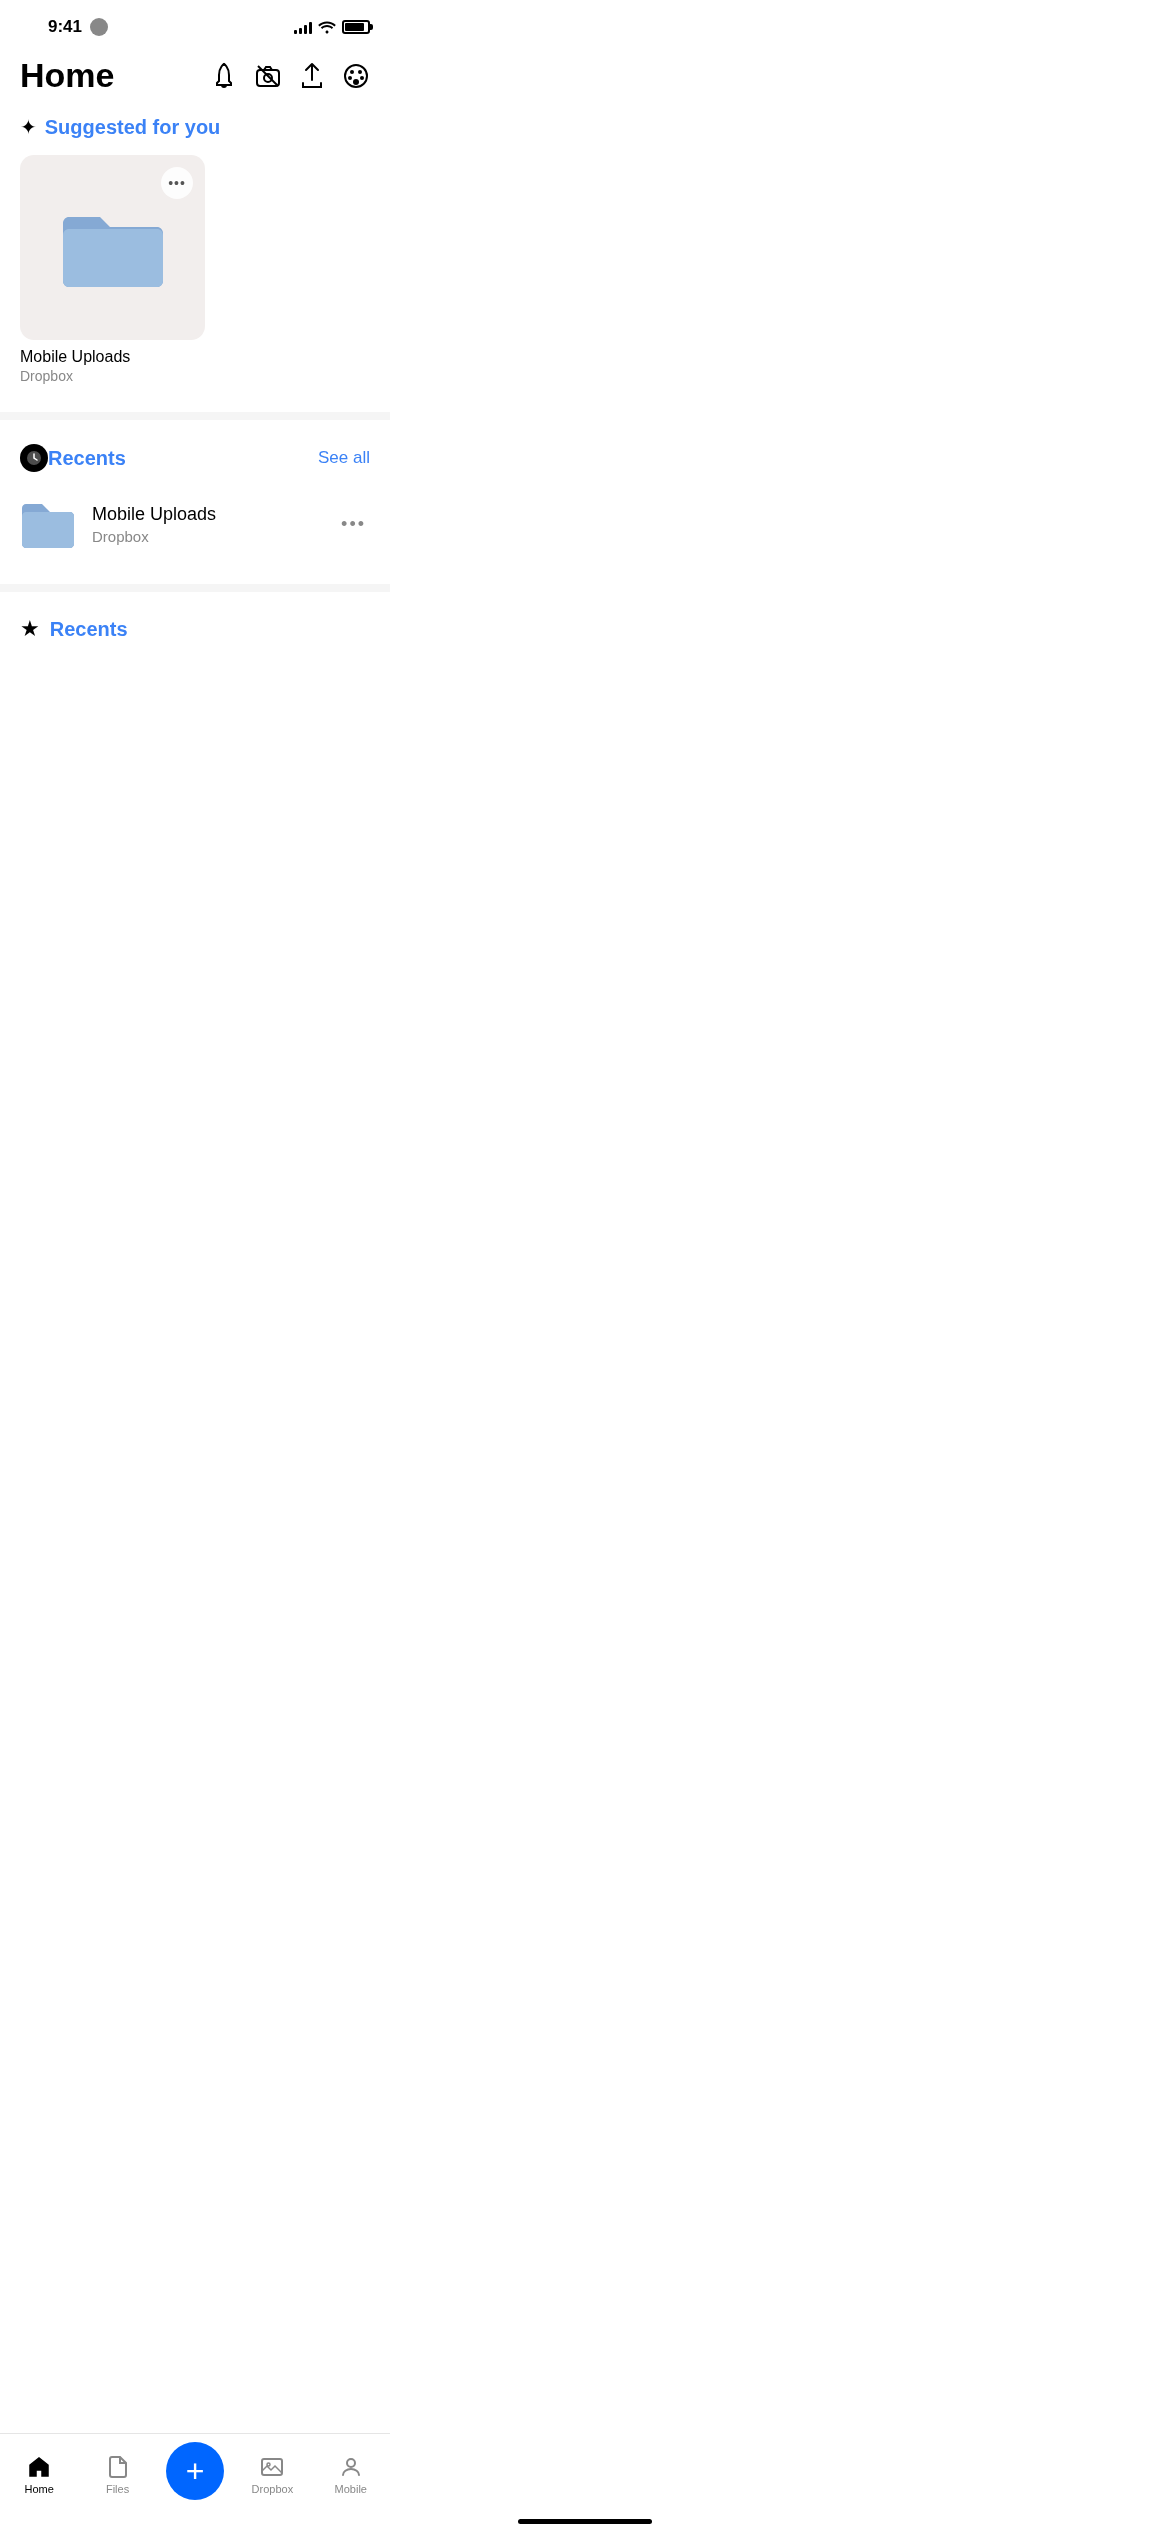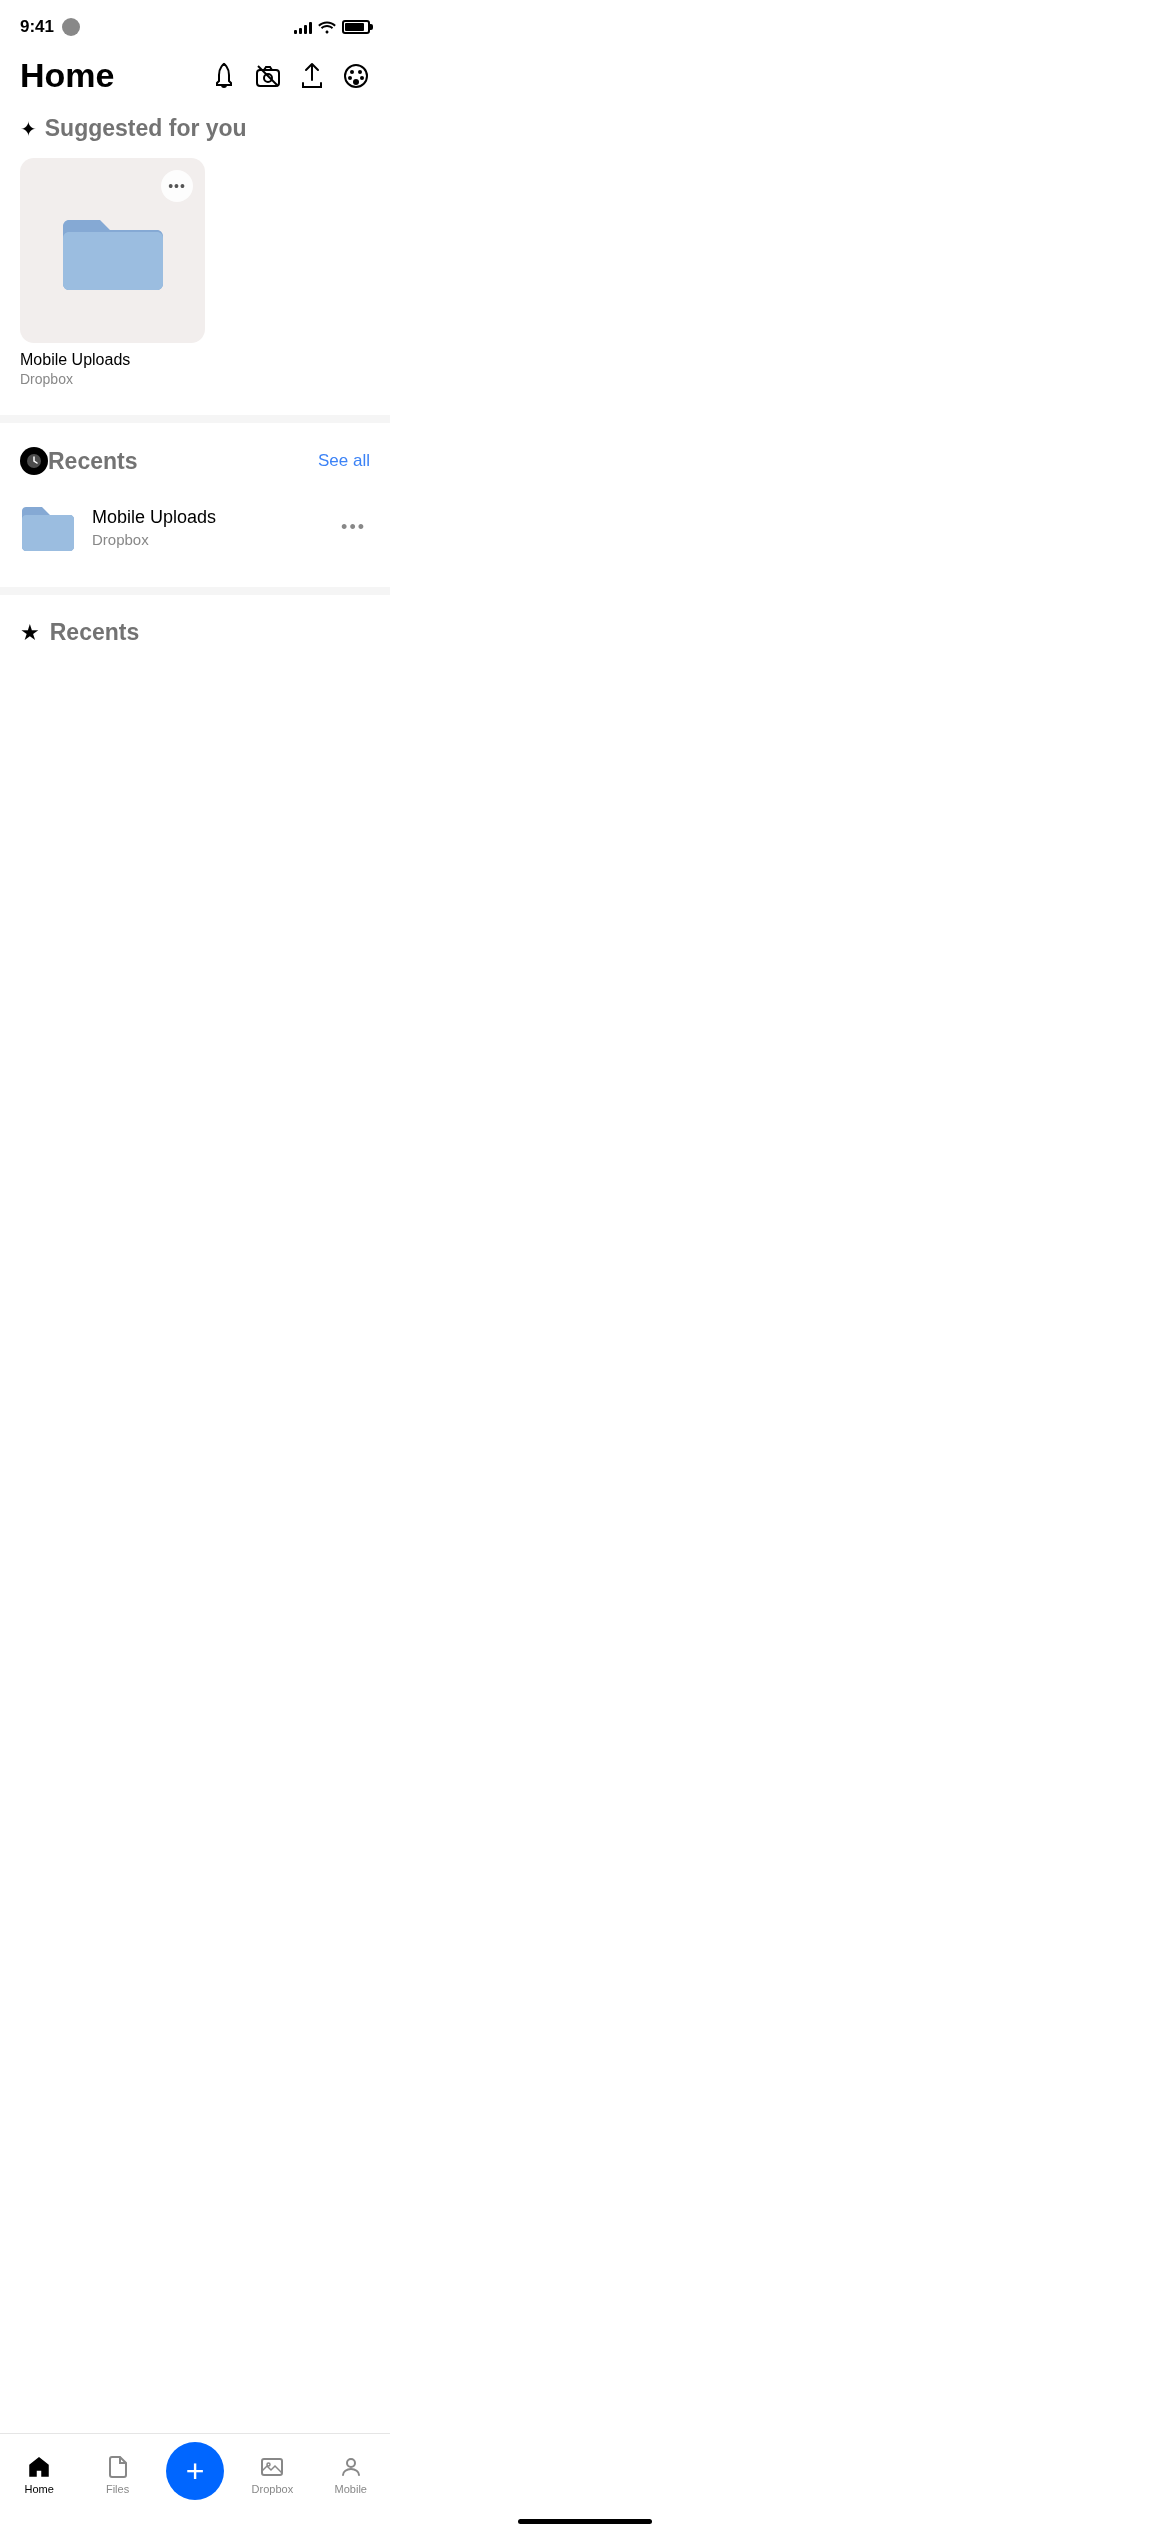--- a/index.html
+++ b/index.html
@@ -37,20 +37,21 @@
       width: 18px;
       height: 18px;
       background: #888;
       border-radius: 50%;
       margin-left: 8px;
     }
 
     .status-left {
       display: flex;
       align-items: center;
+      margin-left: 28px;
     }
 
     .status-right {
       display: flex;
       align-items: center;
       gap: 6px;
     }
 
     .signal-bars {
       display: flex;
@@ -147,23 +148,23 @@
 
     
     .section-header {
       display: flex;
       align-items: center;
       gap: 8px;
       padding: 8px 20px 16px;
     }
 
     .section-title {
-      font-size: 23px;
+      font-size: 20px;
       font-weight: 700;
-      color: #737373;
+      color: #3b82f6;
     }
 
     .sparkle-icon {
       font-size: 20px;
     }
 
     
     .suggested-section {
       padding-bottom: 20px;
     }

